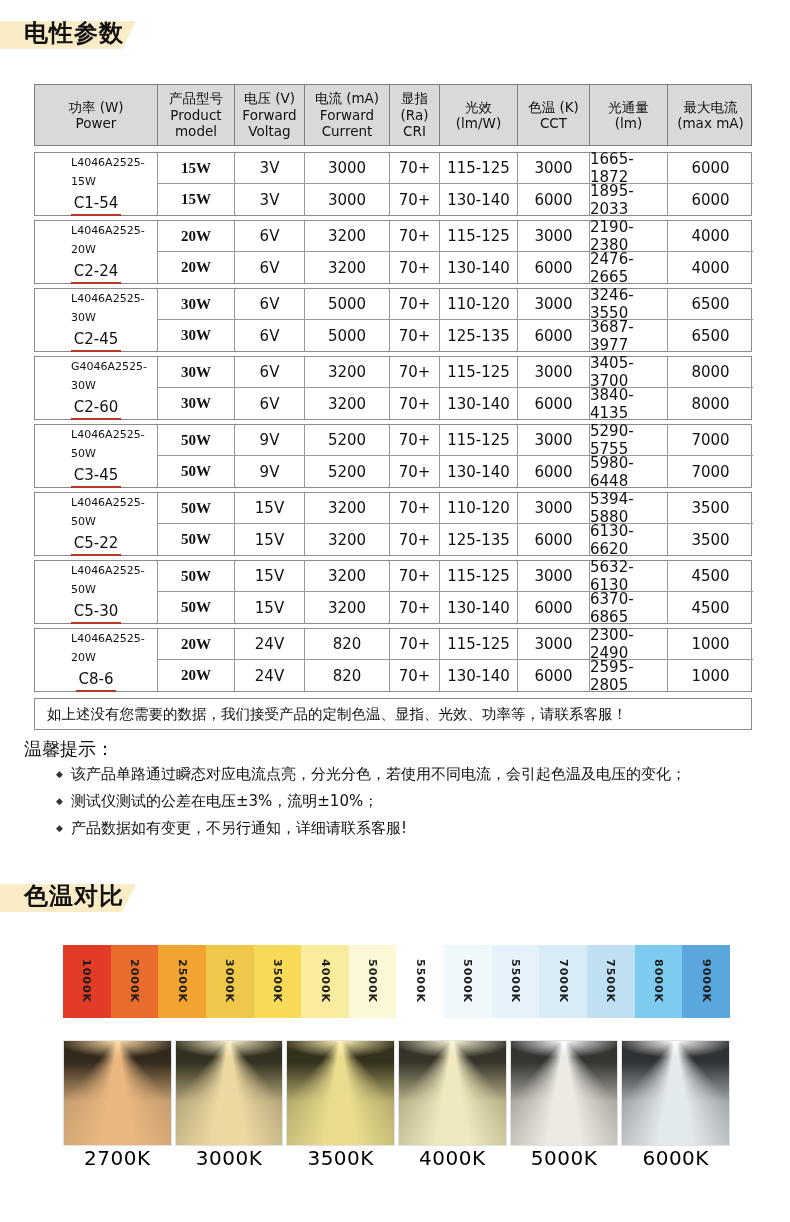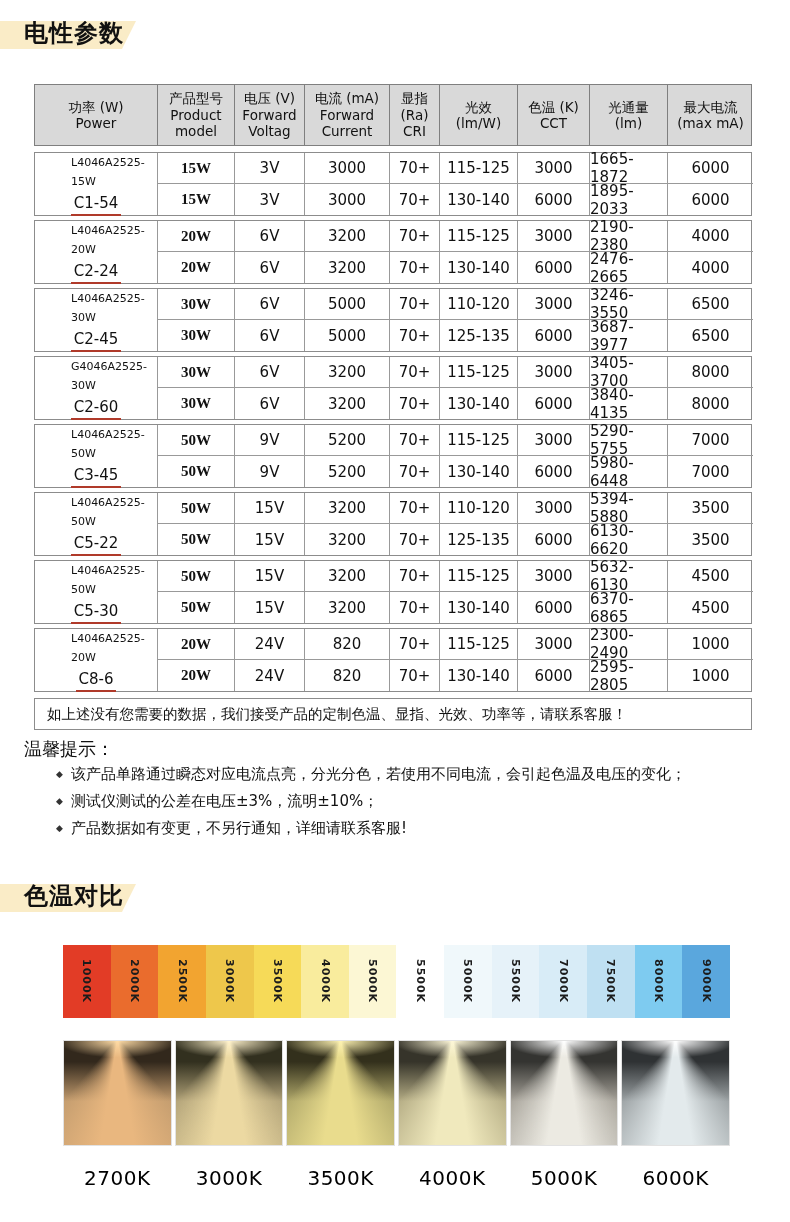--- a/index.html
+++ b/index.html
@@ -51,21 +51,21 @@
     color:#1c1c1c;letter-spacing:1px;}
 
   
   .beams{position:absolute;left:63px;top:1040px;width:667px;display:flex;gap:3px;}
   .beam-col{flex:1;display:flex;flex-direction:column;align-items:center;}
   .beam{width:100%;height:106px;box-sizing:border-box;border:1px solid #e2e2e2;
     background:
       radial-gradient(ellipse 55% 16% at 50% 0%, var(--hot) 0%, rgba(255,255,255,0) 100%),
       conic-gradient(from 139deg at 50% -3%, rgba(255,255,255,0) 0deg, var(--cone) 32deg 50deg, rgba(255,255,255,0) 82deg),
       linear-gradient(180deg, var(--dark) 0%, var(--dark) 20%, var(--floor) 58%, var(--floor) 100%);}
-  .beam-label{margin-top:20px;font-size:20px;color:#000;letter-spacing:0.5px;}
+  .beam-label{margin-top:0;font-size:20px;color:#000;letter-spacing:0.5px;}
 </style>
 </head>
 <body>
 
 <div class="page">
 
   <div class="sec-title" id="title-electrical">
     <span>电性参数</span>
   </div>
 

